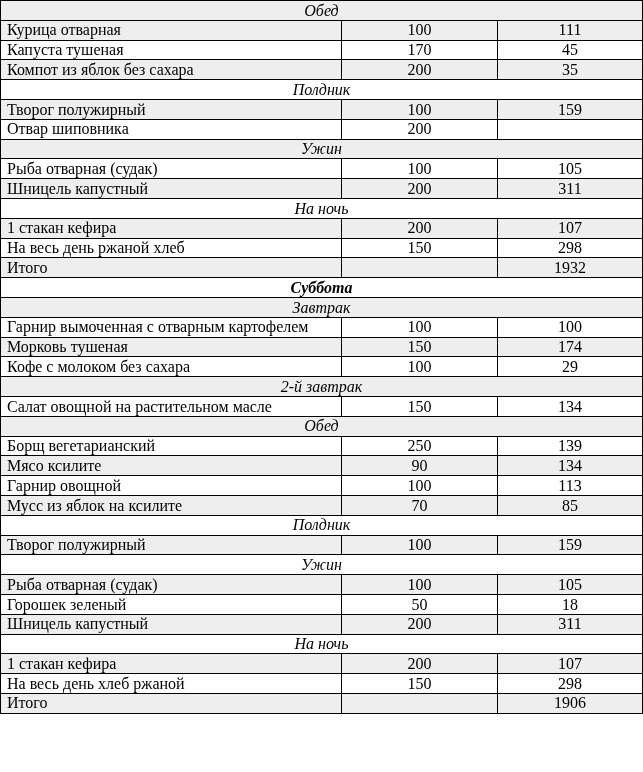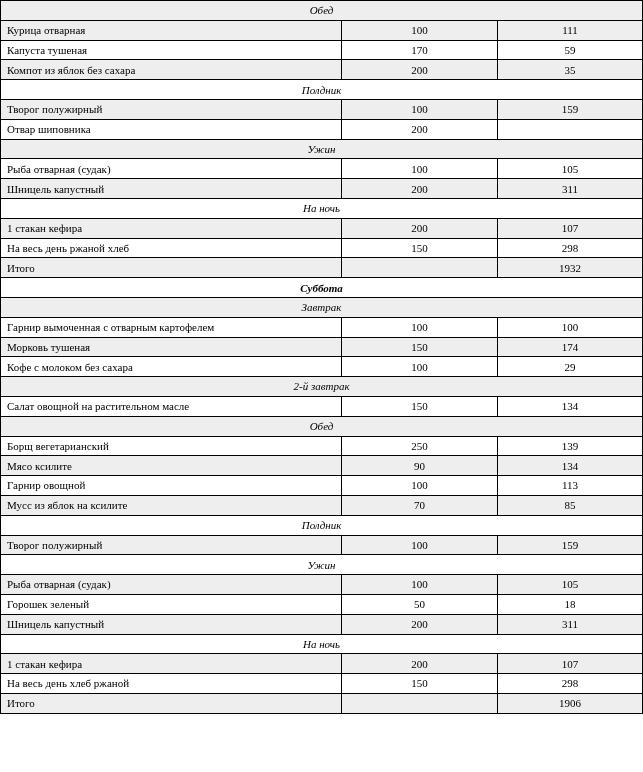--- a/index.html
+++ b/index.html
@@ -5,21 +5,21 @@
   :root { --shade:#eeeeee; --border:#000000; --bg:#ffffff; --text:#000000; }
   * { box-sizing: border-box; }
   html, body { margin:0; padding:0; background:var(--bg); }
   .page {
     width:643px; height:772px; overflow:hidden; background:var(--bg);
   }
   table.menu-table {
     border-collapse:collapse; table-layout:fixed;
     width:642px; margin:0;
     font-family:"Liberation Serif","DejaVu Serif",serif;
-    font-size:11px; color:var(--text);
+    font-size:16px; color:var(--text);
   }
   col.c1 { width:341px; }
   col.c2 { width:156px; }
   col.c3 { width:145px; }
   td {
     border:1px solid var(--border);
     height:19.8px; padding:0 2px;
     line-height:1.1; vertical-align:middle;
     overflow:hidden; white-space:nowrap;
   }
@@ -45,21 +45,21 @@
           <td class="" colspan="3">Обед</td>
         </tr>
         <tr class="shaded item">
           <td class="name">Курица отварная</td>
           <td class="num">100</td>
           <td class="num">111</td>
         </tr>
         <tr class="item">
           <td class="name">Капуста тушеная</td>
           <td class="num">170</td>
-          <td class="num">59</td>
+          <td class="num">45</td>
         </tr>
         <tr class="shaded item">
           <td class="name">Компот из яблок без сахара</td>
           <td class="num">200</td>
           <td class="num">35</td>
         </tr>
         <tr class="section">
           <td class="" colspan="3">Полдник</td>
         </tr>
         <tr class="shaded item">

